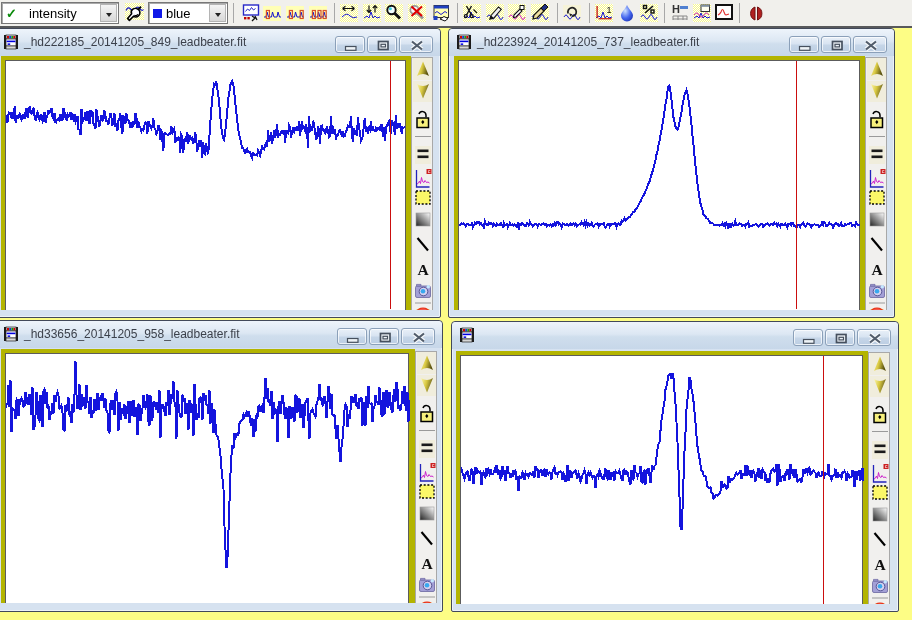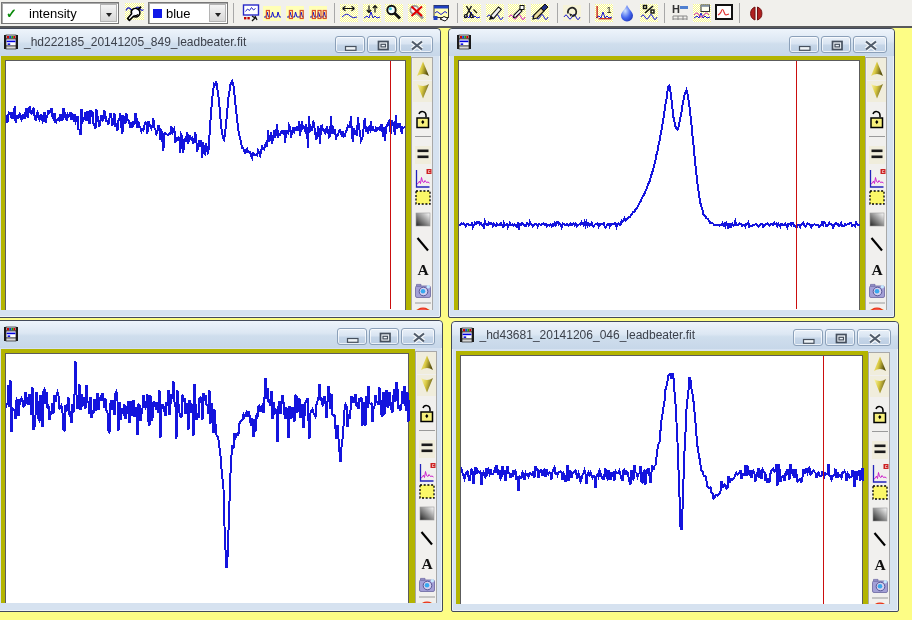--- a/index.html
+++ b/index.html
@@ -275,20 +275,21 @@
       <rect x="3" y="1" width="10" height="4" fill="#d6d6d6" stroke="#222" stroke-width="0.7"></rect>
       <rect x="4" y="2" width="2" height="2.4" fill="#d40000"></rect>
         <rect x="6.2" y="2" width="2" height="2.4" fill="#1040d0"></rect>
         <rect x="8.4" y="2" width="2" height="2.4" fill="#10a010"></rect>
         <rect x="10.4" y="2" width="1.8" height="2.4" fill="#d40000"></rect>
       <rect x="3" y="5" width="10" height="7" fill="#fff" stroke="#222" stroke-width="0.7"></rect>
       <rect x="3.6" y="6.6" width="8.8" height="1.6" fill="#0000e0"></rect>
         <rect x="4.6" y="9.4" width="2.6" height="1.5" fill="#0000e0"></rect>
       <rect x="3" y="12" width="10" height="3" fill="#d6d6d6" stroke="#222" stroke-width="0.7"></rect>
     </svg>
+    <span class="ttxt">_hd223924_20141205_737_leadbeater.fit</span>
     <div class="btns" style="right:7px">
       <div class="cbtn"><svg width="30" height="17" viewBox="0 0 30 17">
             <rect x="9.5" y="9.5" width="10.5" height="3.8" fill="#eef3f7" stroke="#46505e" stroke-width="1.2"></rect>
           </svg></div>
       <div class="cbtn"><svg width="30" height="17" viewBox="0 0 30 17">
             <rect x="10.5" y="4.5" width="9.5" height="8" fill="#eef3f7" stroke="#46505e" stroke-width="1.7"></rect>
             <rect x="13" y="7.3" width="4.5" height="2.6" fill="none" stroke="#46505e" stroke-width="1.2"></rect>
           </svg></div>
       <div class="cbtn" style="width:34px"><svg width="34" height="17" viewBox="0 0 34 17">
             <path d="M12 4.5 L22 12.5 M22 4.5 L12 12.5" stroke="#f4f8fb" stroke-width="4.4"></path>
@@ -344,20 +345,21 @@
       <rect x="3" y="1" width="10" height="4" fill="#d6d6d6" stroke="#222" stroke-width="0.7"></rect>
       <rect x="4" y="2" width="2" height="2.4" fill="#d40000"></rect>
         <rect x="6.2" y="2" width="2" height="2.4" fill="#1040d0"></rect>
         <rect x="8.4" y="2" width="2" height="2.4" fill="#10a010"></rect>
         <rect x="10.4" y="2" width="1.8" height="2.4" fill="#d40000"></rect>
       <rect x="3" y="5" width="10" height="7" fill="#fff" stroke="#222" stroke-width="0.7"></rect>
       <rect x="3.6" y="6.6" width="8.8" height="1.6" fill="#0000e0"></rect>
         <rect x="4.6" y="9.4" width="2.6" height="1.5" fill="#0000e0"></rect>
       <rect x="3" y="12" width="10" height="3" fill="#d6d6d6" stroke="#222" stroke-width="0.7"></rect>
     </svg>
+    <span class="ttxt">_hd33656_20141205_958_leadbeater.fit</span>
     <div class="btns" style="right:7px">
       <div class="cbtn"><svg width="30" height="17" viewBox="0 0 30 17">
             <rect x="9.5" y="9.5" width="10.5" height="3.8" fill="#eef3f7" stroke="#46505e" stroke-width="1.2"></rect>
           </svg></div>
       <div class="cbtn"><svg width="30" height="17" viewBox="0 0 30 17">
             <rect x="10.5" y="4.5" width="9.5" height="8" fill="#eef3f7" stroke="#46505e" stroke-width="1.7"></rect>
             <rect x="13" y="7.3" width="4.5" height="2.6" fill="none" stroke="#46505e" stroke-width="1.2"></rect>
           </svg></div>
       <div class="cbtn" style="width:34px"><svg width="34" height="17" viewBox="0 0 34 17">
             <path d="M12 4.5 L22 12.5 M22 4.5 L12 12.5" stroke="#f4f8fb" stroke-width="4.4"></path>
@@ -412,21 +414,20 @@
       <rect x="3" y="1" width="10" height="4" fill="#d6d6d6" stroke="#222" stroke-width="0.7"></rect>
       <rect x="4" y="2" width="2" height="2.4" fill="#d40000"></rect>
         <rect x="6.2" y="2" width="2" height="2.4" fill="#1040d0"></rect>
         <rect x="8.4" y="2" width="2" height="2.4" fill="#10a010"></rect>
         <rect x="10.4" y="2" width="1.8" height="2.4" fill="#d40000"></rect>
       <rect x="3" y="5" width="10" height="7" fill="#fff" stroke="#222" stroke-width="0.7"></rect>
       <rect x="3.6" y="6.6" width="8.8" height="1.6" fill="#0000e0"></rect>
         <rect x="4.6" y="9.4" width="2.6" height="1.5" fill="#0000e0"></rect>
       <rect x="3" y="12" width="10" height="3" fill="#d6d6d6" stroke="#222" stroke-width="0.7"></rect>
     </svg>
-    <span class="ttxt">_hd43681_20141206_046_leadbeater.fit</span>
     <div class="btns" style="right:7px">
       <div class="cbtn"><svg width="30" height="17" viewBox="0 0 30 17">
             <rect x="9.5" y="9.5" width="10.5" height="3.8" fill="#eef3f7" stroke="#46505e" stroke-width="1.2"></rect>
           </svg></div>
       <div class="cbtn"><svg width="30" height="17" viewBox="0 0 30 17">
             <rect x="10.5" y="4.5" width="9.5" height="8" fill="#eef3f7" stroke="#46505e" stroke-width="1.7"></rect>
             <rect x="13" y="7.3" width="4.5" height="2.6" fill="none" stroke="#46505e" stroke-width="1.2"></rect>
           </svg></div>
       <div class="cbtn" style="width:34px"><svg width="34" height="17" viewBox="0 0 34 17">
             <path d="M12 4.5 L22 12.5 M22 4.5 L12 12.5" stroke="#f4f8fb" stroke-width="4.4"></path>

